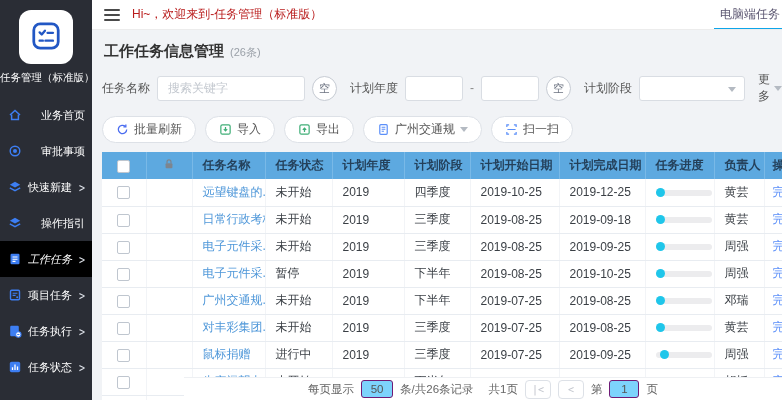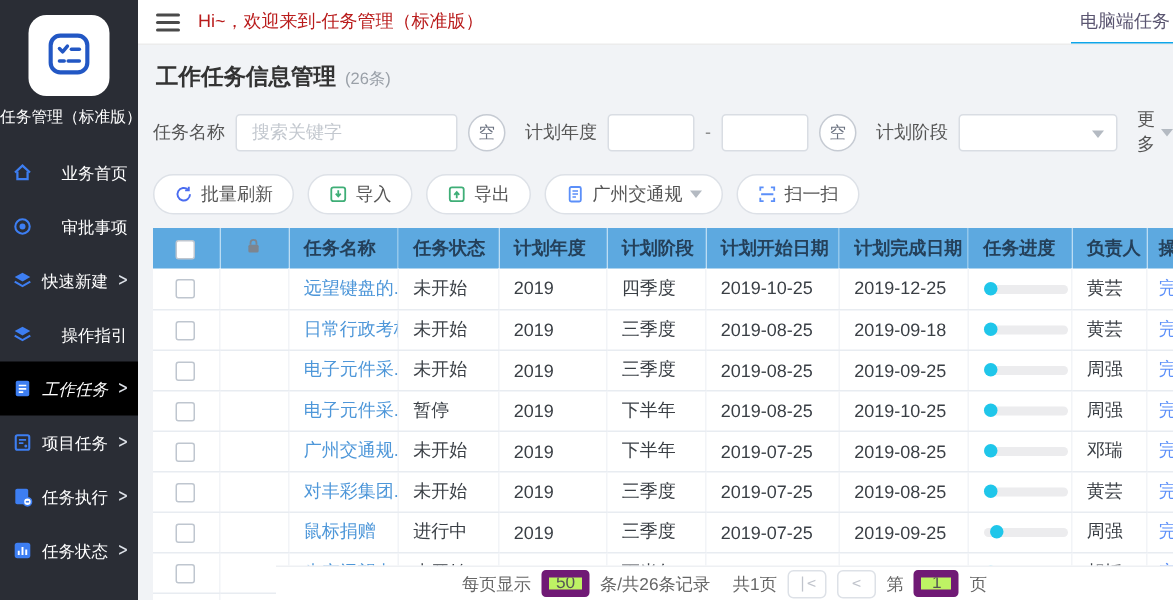--- a/index.html
+++ b/index.html
@@ -55,21 +55,21 @@
   th.center, td.center { text-align:center; padding:0; }
   td { height:27px; font-size:12px; color:#3a3f45; background:#fff; border-bottom:1px solid #e8ecf1; border-right:1px solid #f2f4f7; padding:0 0 0 10px; white-space:nowrap; overflow:hidden; }
   .chk { width:13px; height:13px; border:1px solid #bfc6cf; border-radius:2px; background:#fff; display:inline-block; vertical-align:middle; cursor:pointer; }
   a.task-link { color:#4e97d9; text-decoration:none; cursor:pointer; }
   a.action-link { color:#5b8ff9; text-decoration:none; cursor:pointer; }
   .progress { position:relative; width:56px; height:6px; background:#ececee; border-radius:3px; display:inline-block; vertical-align:middle; }
   .progress .dot { position:absolute; top:-2px; width:9px; height:9px; border-radius:50%; background:#1fc6ea; }
 
   
   .footer { position:absolute; left:92px; right:0; bottom:0; height:23px; background:#fff; border-top:1px solid #eef0f3; display:flex; align-items:center; justify-content:center; gap:7px; font-size:11.5px; color:#666; padding-right:0; white-space:nowrap; overflow:hidden; }
-  .mini-box { width:32px; height:18px; border:5px solid #701a75; border-radius:3px; text-align:center; font-size:11.5px; color:#555; background:#bef264; outline:none; font-family:inherit; }
+  .mini-box { width:32px; height:18px; border:1px solid #701a75; border-radius:3px; text-align:center; font-size:11.5px; color:#555; background:#7dd3fc; outline:none; font-family:inherit; }
   .pg-btn { width:26px; height:19px; border:1px solid #dde1e7; border-radius:4px; background:#fff; color:#c0c4cc; font-size:10px; display:flex; align-items:center; justify-content:center; cursor:default; font-family:"DejaVu Sans Mono",monospace; }
 </style>
 </head>
 <body>
 
 <div class="app">
 
   <div class="sidebar">
     <div class="logo-box">
       <span>

